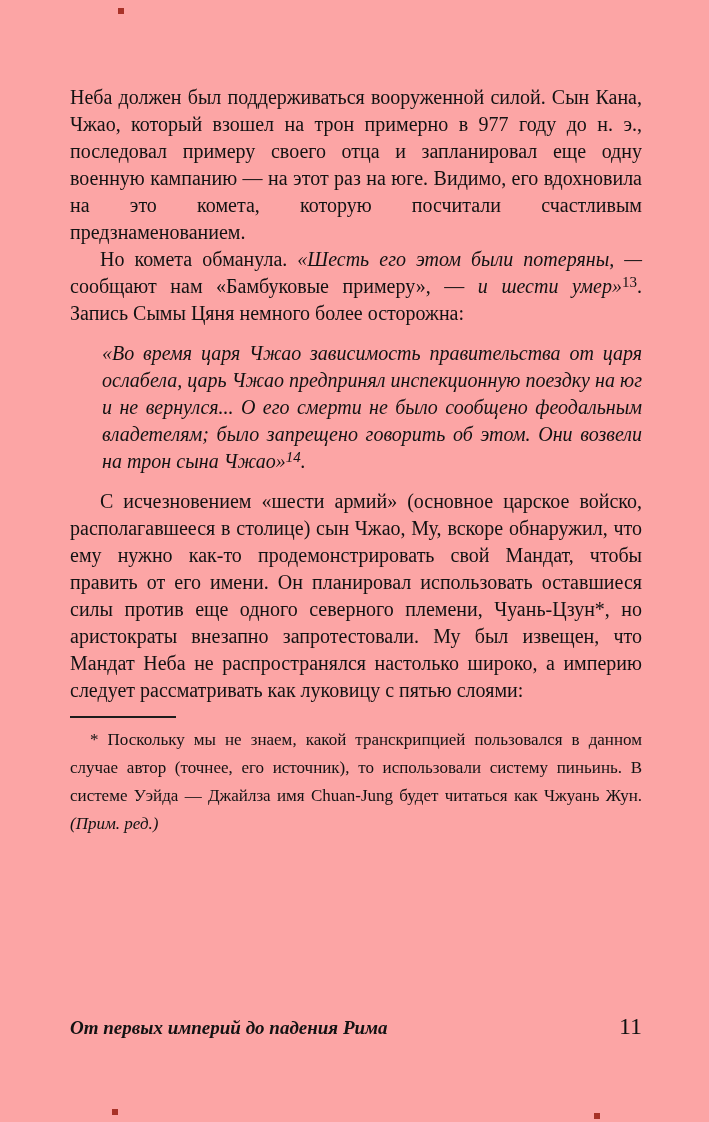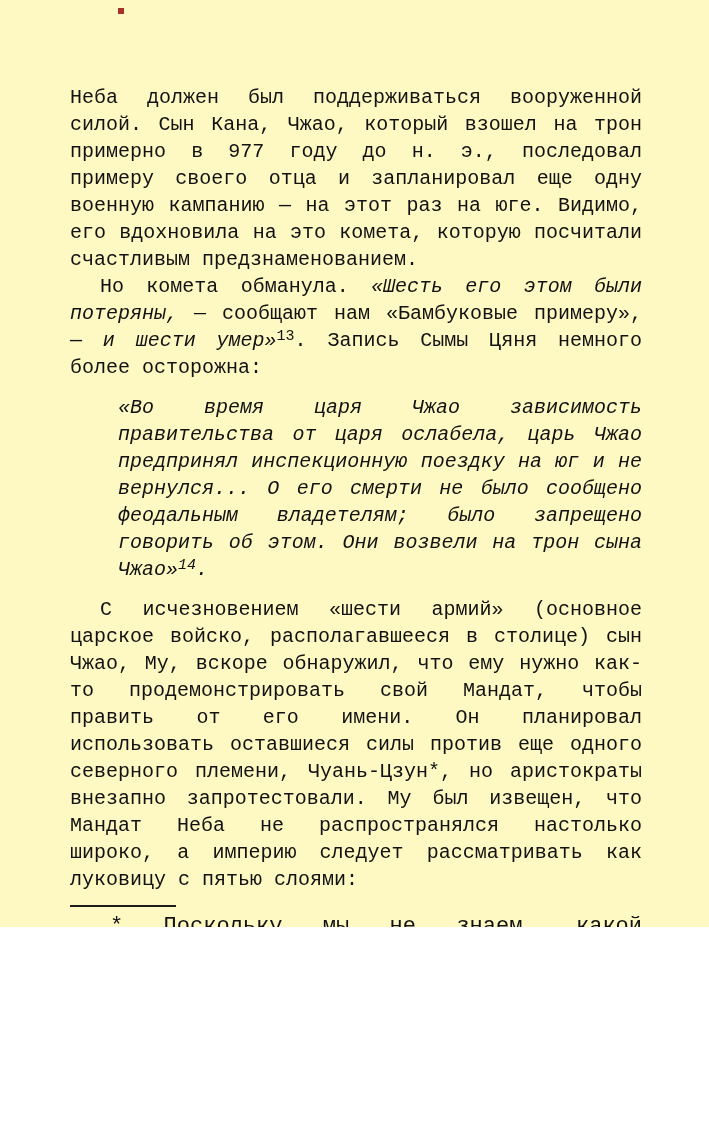--- a/index.html
+++ b/index.html
@@ -1,22 +1,22 @@
 <!DOCTYPE html>
 <html lang="ru"><head>
 <meta charset="utf-8">
 <style>
   * { margin: 0; padding: 0; box-sizing: border-box; }
   html, body { background: #ffffff; }
   .page {
     position: relative;
     width: 709px;
-    height: 927px;
-    background: #fef9c3;
-    font-family: Liberation Mono, monospace;
+    height: 1122px;
+    background: #fca5a5;
+    font-family: Liberation Serif, serif;
     color: #121212;
     overflow: hidden;
   }
   .text-block {
     position: absolute;
     left: 70px;
     top: 84px;
     width: 572px;
   }
   p.body {
@@ -29,34 +29,33 @@
   sup.note {
     font-size: 15px;
     line-height: 0;
     vertical-align: 6px;
   }
   blockquote.quote {
     font-size: 20px;
     line-height: 27px;
     font-style: italic;
     text-align: justify;
-    margin: 13px 0 13px 48px;
+    margin: 13px 0 13px 32px;
   }
   .footnote-rule {
     width: 106px;
     height: 0;
     border-top: 2px solid #1c1c1c;
     margin: 12px 0 8px 0;
   }
   .footnote {
-    font-size: 22px;
-    line-height: 23px;
+    font-size: 17px;
+    line-height: 28px;
     text-align: justify;
     text-indent: 20px;
-    margin-left: 20px;
   }
   .footer {
     position: absolute;
     left: 70px;
     right: 67px;
     top: 1013px;
     display: flex;
     justify-content: space-between;
     align-items: baseline;
   }
@@ -96,16 +95,17 @@
 
     <p class="body indent"><span>С исчезновением «шести армий» (основное царское войско, располагавшееся в столице) сын Чжао, Му, вскоре обнаружил, что ему нужно как-то продемонстрировать свой Мандат, чтобы править от его имени. Он планировал использовать оставшиеся силы против еще одного северного племени, Чуань-Цзун*, но аристократы внезапно запротестовали. Му был извещен, что Мандат Неба не распространялся настолько широко, а империю следует рассматривать как луковицу с пятью слоями:</span></p>
 
     <div class="footnote-rule"></div>
 
     <p class="footnote"><span>*</span><span> Поскольку мы не знаем, какой транскрипцией пользовался в данном случае автор (точнее, его источник), то использовали систему пиньинь. В системе Уэйда — Джайлза имя Chuan-Jung будет читаться как Чжуань Жун. </span><span class="italic">(Прим. ред.)</span></p>
 
   </div>
 
   <div class="footer">
+    <span class="running-title">От первых империй до падения Рима</span>
     <span class="page-number">11</span>
   </div>
 
 </div>
 
 </body></html>

